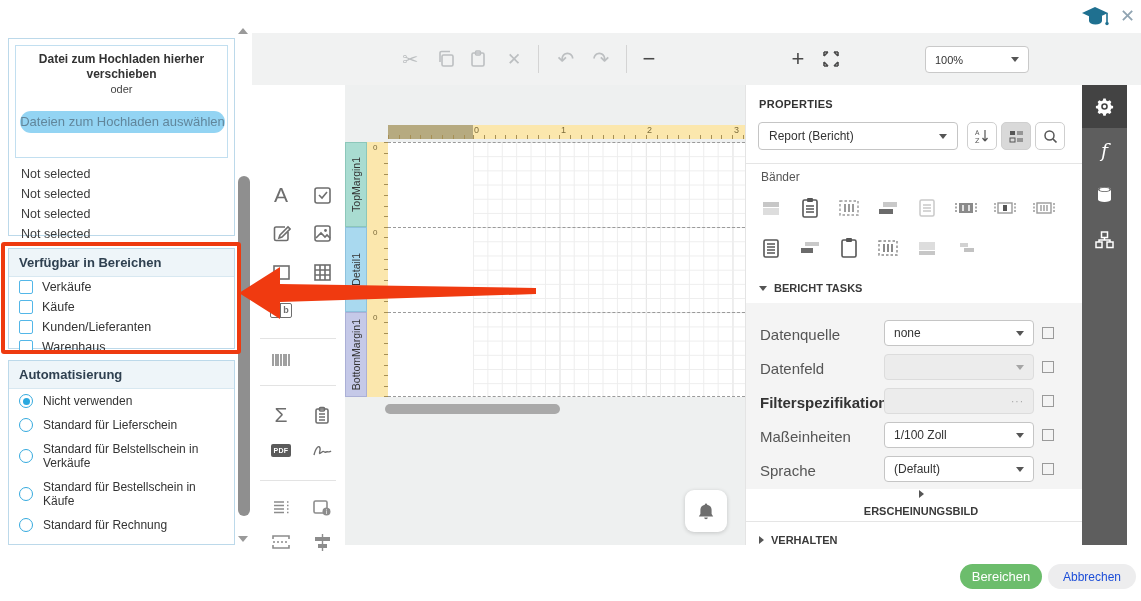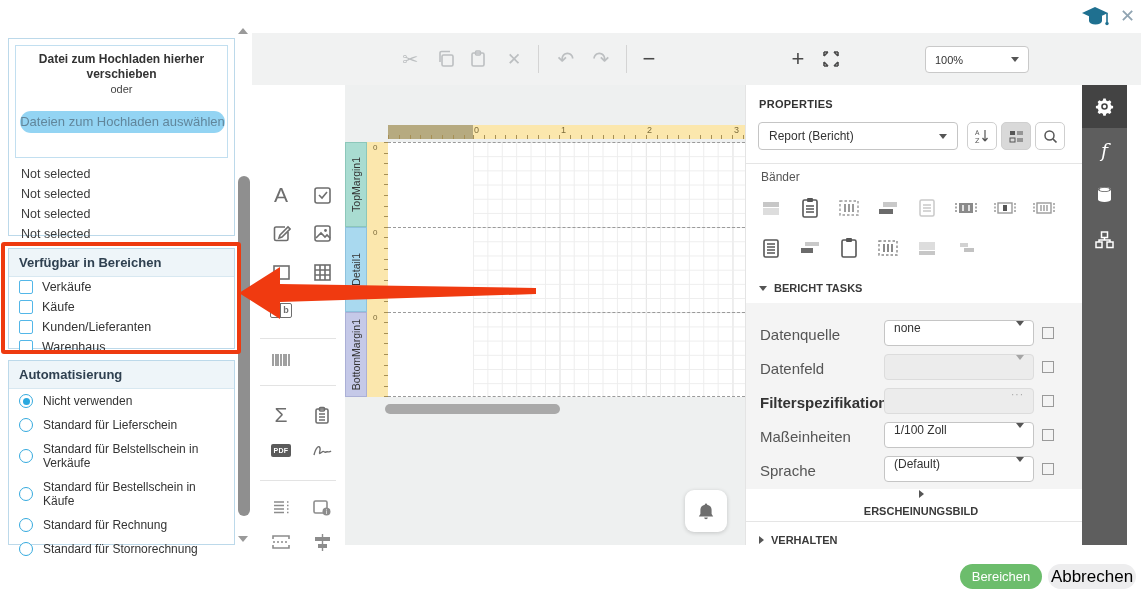--- a/index.html
+++ b/index.html
@@ -83,36 +83,36 @@
   .props-div { position:absolute; left:0; width:337px; height:1px; background:#e5e5e5; }
   .bands-label { position:absolute; left:15px; top:85px; font-size:12px; color:#555; }
   .bi { position:absolute; width:24px; height:24px; display:flex; align-items:center; justify-content:center; cursor:pointer; }
   .sec-h { position:absolute; left:0; width:337px; height:30px; display:flex; align-items:center; gap:7px; padding-left:13px; font-size:11px; font-weight:bold; color:#3a3a3a; background:#fff; cursor:pointer; }
   .tri-r { width:0; height:0; border-top:4px solid transparent; border-bottom:4px solid transparent; border-left:5px solid #555; }
   .tri-d { width:0; height:0; border-left:4px solid transparent; border-right:4px solid transparent; border-top:5px solid #555; }
   .tasks-bg { position:absolute; left:0; top:218px; width:337px; height:186px; background:#f4f4f4; }
   .frow { position:absolute; left:0; width:337px; height:26px; }
   .frow .flabel { position:absolute; left:14px; top:6px; font-size:15px; color:#555; }
   .frow .flabel.bold { font-weight:bold; color:#333; }
-  .fctl { position:absolute; left:138px; top:0; width:150px; height:26px; border:1px solid #c5c5c5; border-radius:4px; background:#fff; display:flex; padding:0 9px; font-size:12px; color:#333; cursor:pointer; }
+  .fctl { position:absolute; left:138px; top:0; width:150px; height:26px; border:1px solid #c5c5c5; border-radius:4px; background:#fff; display:flex; align-items:center; padding:0 9px; font-size:12px; color:#333; cursor:pointer; }
   .fctl.disabled { background:#ececec; border-color:#dcdcdc; color:#9a9a9a; cursor:default; }
   .fctl .caret { border-top-color:#555; }
   .fctl.disabled .caret { border-top-color:#a5a5a5; }
   .fchk { position:absolute; left:296px; top:7px; width:12px; height:12px; border:1px solid #9a9a9a; background:transparent; cursor:pointer; }
   .ell { margin-left:auto; font-size:10px; color:#a5a5a5; letter-spacing:1px; }
 
   
   .dside { left:1082px; top:85px; width:45px; height:460px; background:#5e5e5e; }
   .dside-item { position:absolute; left:0; width:45px; height:43px; display:flex; align-items:center; justify-content:center; color:#fff; cursor:pointer; }
   .dside-item.active { background:#434343; }
   .fx { font-family:"DejaVu Serif",serif; font-style:italic; font-size:19px; }
 
   
   .btn-save { left:960px; top:564px; width:82px; height:25px; border:none; border-radius:13px; background:#6cbd6c; color:#fff; font-size:13px; font-family:inherit; cursor:pointer; }
-  .btn-cancel { left:1048px; top:564px; width:88px; height:25px; border:none; border-radius:13px; background:#ededee; color:#000000; font-size:17px; font-family:inherit; cursor:pointer; }
+  .btn-cancel { left:1048px; top:564px; width:88px; height:25px; border:none; border-radius:13px; background:#ededee; color:#1d4ed8; font-size:12px; font-family:inherit; cursor:pointer; }
 
   
   .bell-btn { left:685px; top:490px; width:42px; height:42px; background:#fff; border:none; border-radius:9px; box-shadow:0 1px 4px rgba(0,0,0,.18); display:flex; align-items:center; justify-content:center; cursor:pointer; }
 
   
   .red-rect { left:1px; top:242px; width:240px; height:112px; border:4px solid #ee3a0f; border-radius:3px; z-index:50; pointer-events:none; }
   .red-arrow { left:236px; top:264px; z-index:60; pointer-events:none; }
 </style>
 </head>
 <body>
@@ -174,24 +174,20 @@
     <span class="radio"></span>
     <span>Standard für Belstellschein in Verkäufe</span>
   </div>
   <div class="radio-row">
     <span class="radio"></span>
     <span>Standard für Bestellschein in Käufe</span>
   </div>
   <div class="radio-row">
     <span class="radio"></span>
     <span>Standard für Rechnung</span>
-  </div>
-  <div class="radio-row">
-    <span class="radio"></span>
-    <span>Standard für Stornorechnung</span>
   </div>
 </div>
 
 <div class="abs lsb-track">
   <div class="tri-up" style="position:absolute; left:2px; top:2px;"></div>
   <div class="abs lsb-thumb"></div>
   <div class="tri-dn" style="position:absolute; left:2px; top:510px;"></div>
 </div>
 
 <div class="abs toolbar">

